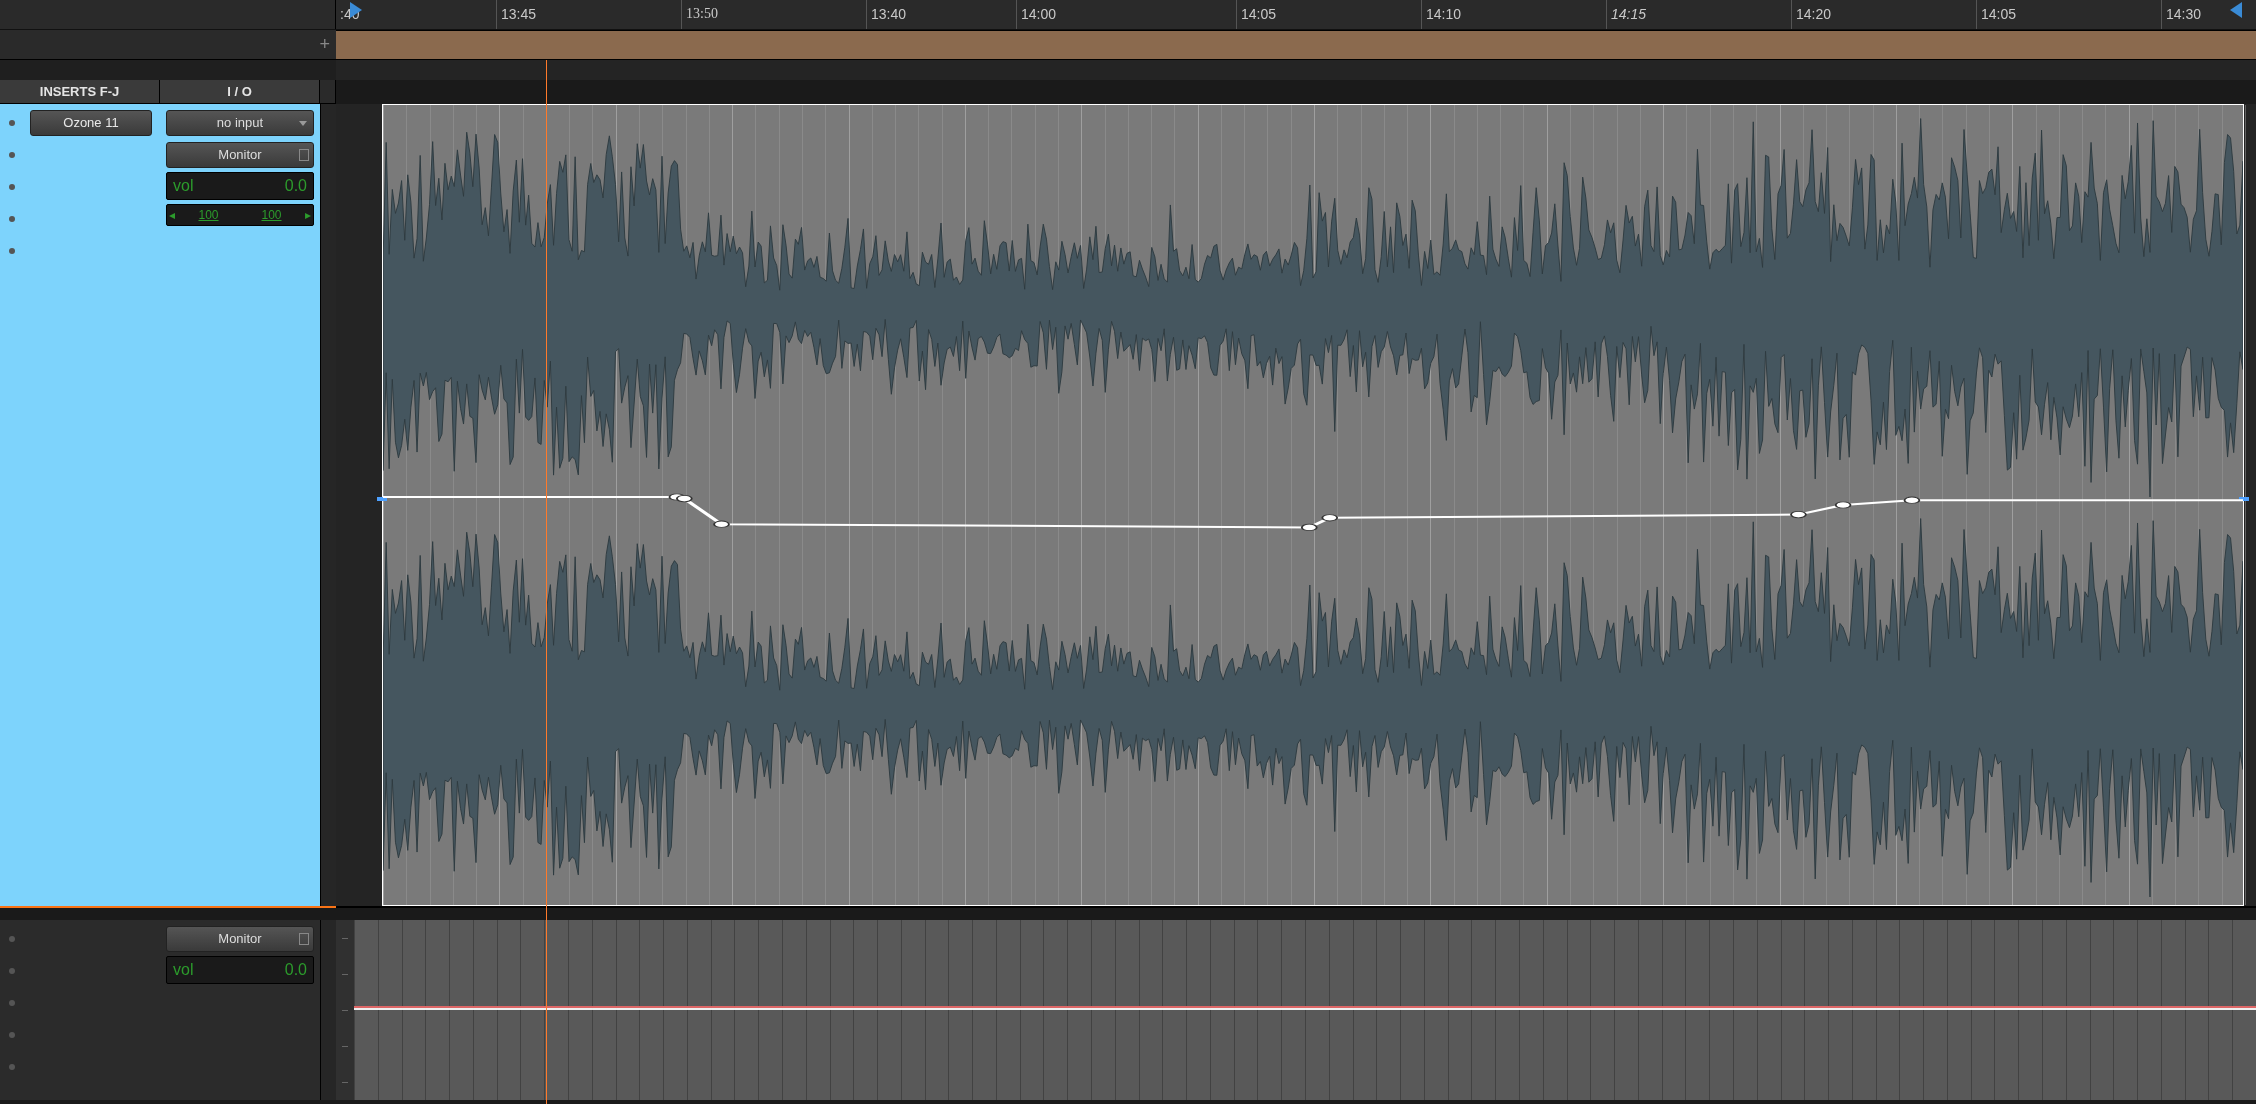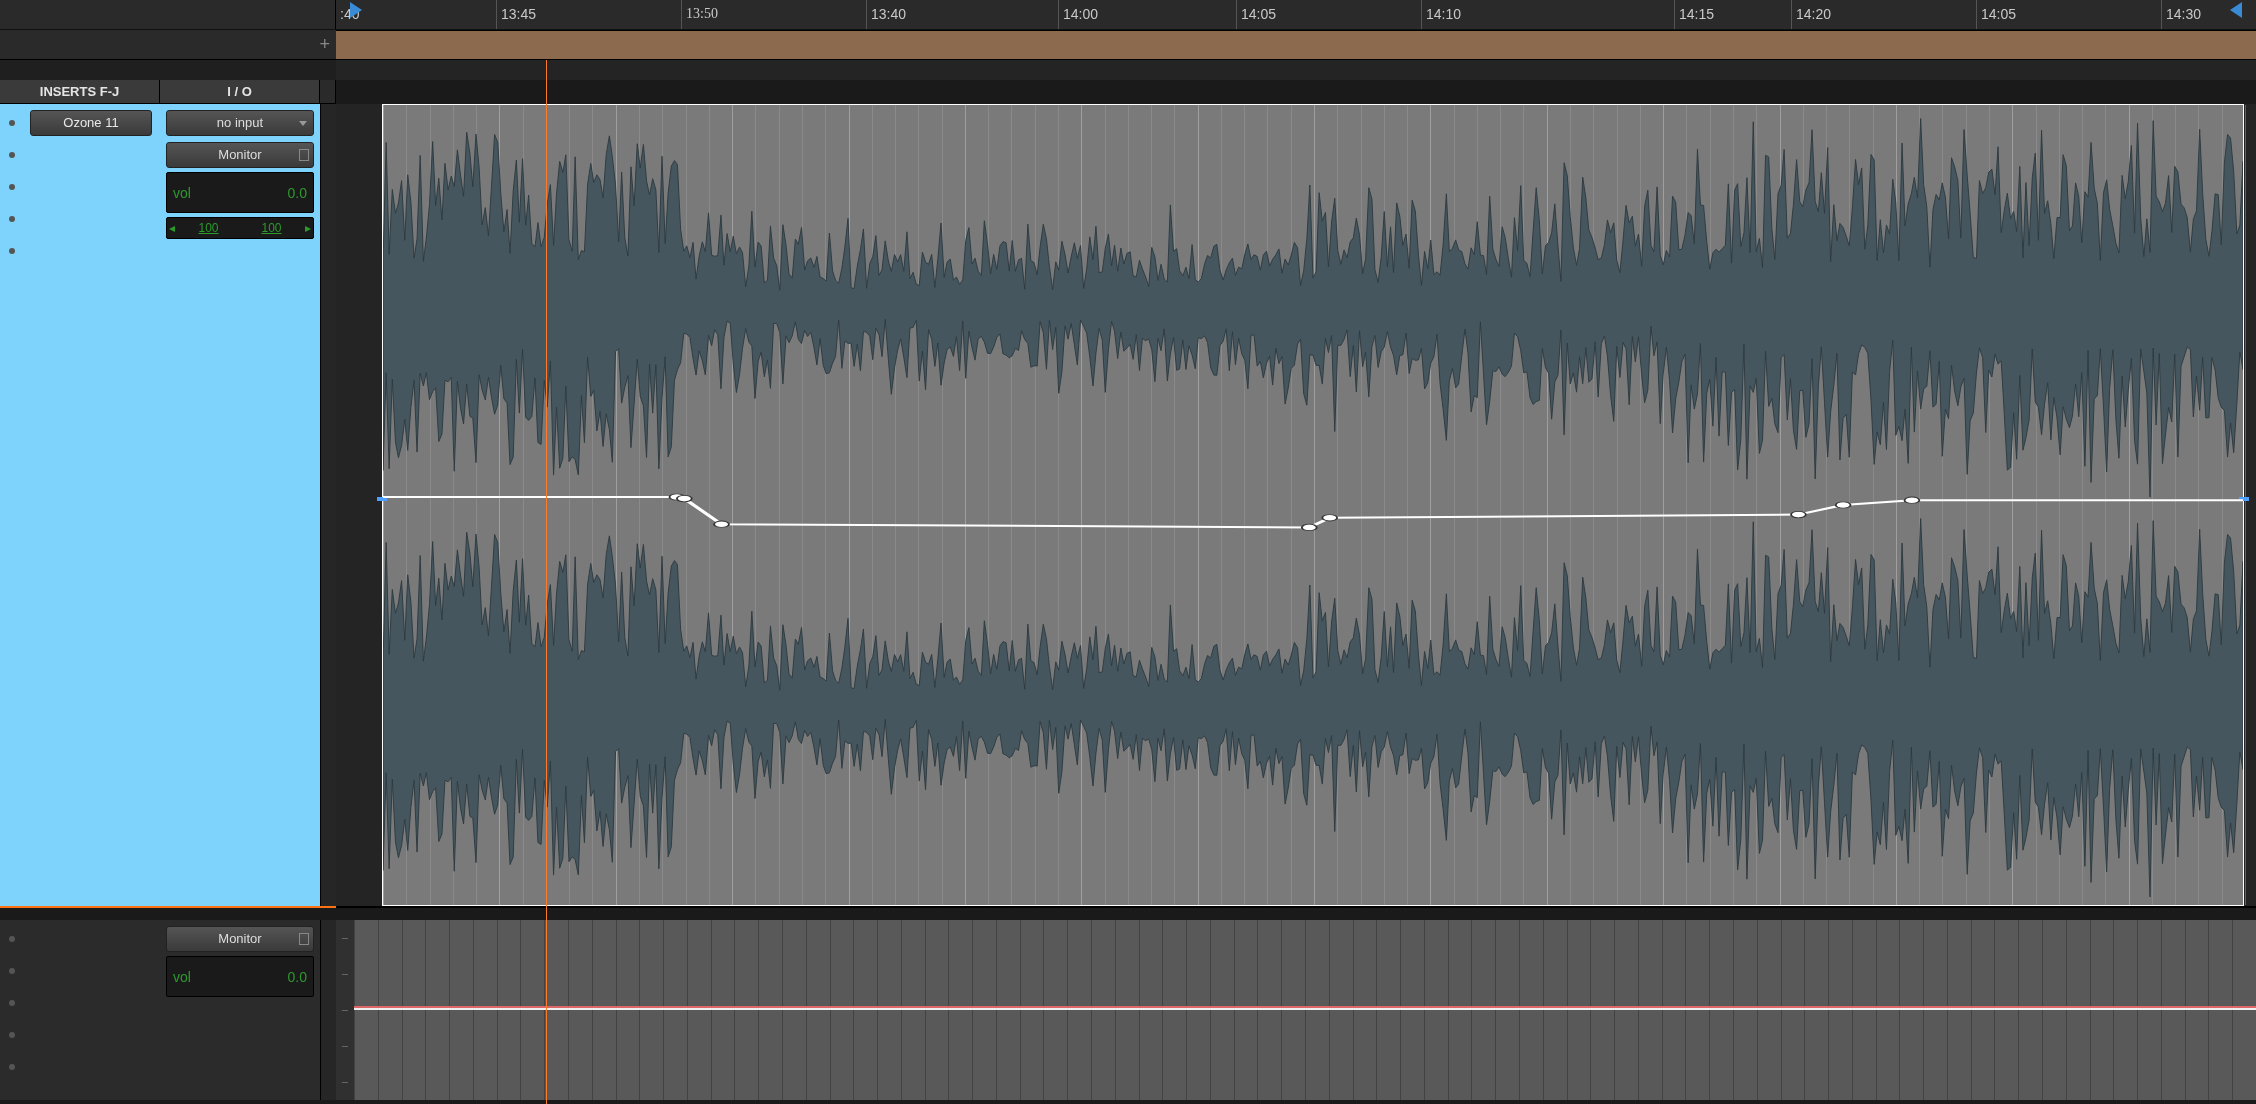--- a/index.html
+++ b/index.html
@@ -172,29 +172,29 @@
     border-right:4px solid transparent;
     border-top:5px solid #999;
   }
   .io-btn .sq {
     position:absolute; right:4px; top:6px;
     width:10px;height:12px;
     border:1px solid #888;
   }
   .readout {
     margin:4px 6px;
-    height:41px;
+    height:28px;
     background:#1a1a1a;
     border:1px solid #000;
     border-radius:2px;
     display:flex;
     justify-content:space-between;
     align-items:center;
     padding:0 6px;
-    font-size:14px;
+    font-size:16px;
   }
   .readout .lab { color:#2c9b2c; }
   .readout .val { color:#2c9b2c; }
   .pan-readout {
     margin:2px 6px;
     height:22px;
     background:#1a1a1a;
     border:1px solid #000;
     border-radius:2px;
     display:flex;
@@ -306,24 +306,24 @@
 
 <div class="ruler">
   <div class="ruler-left"></div>
   <div class="ruler-track">
     <span class="ruler-tick" style="left:0;border:none">:40</span>
     <div class="ruler-marker-start" style="left:14px"></div>
     <div id="ruler-ticks">
         <div class="ruler-tick" style="left: 160px;">13:45</div>
         <div class="ruler-tick" style="left: 345px; font-family: Liberation Serif, serif;">13:50</div>
         <div class="ruler-tick" style="left: 530px;">13:40</div>
-        <div class="ruler-tick" style="left: 722px;">14:00</div>
+        <div class="ruler-tick" style="left: 680px;">14:00</div>
         <div class="ruler-tick" style="left: 900px;">14:05</div>
         <div class="ruler-tick" style="left: 1085px;">14:10</div>
-        <div class="ruler-tick" style="left: 1338px;">14:15</div>
+        <div class="ruler-tick" style="left: 1270px; font-style: italic;">14:15</div>
         <div class="ruler-tick" style="left: 1455px;">14:20</div>
         <div class="ruler-tick" style="left: 1640px;">14:05</div>
         <div class="ruler-tick" style="left: 1825px;">14:30</div>
       </div>
     <div class="ruler-marker-end" style="left:1894px"></div>
   </div>
 </div>
 
 <div class="selection-bar-left">
   <span class="plus">+</span>

